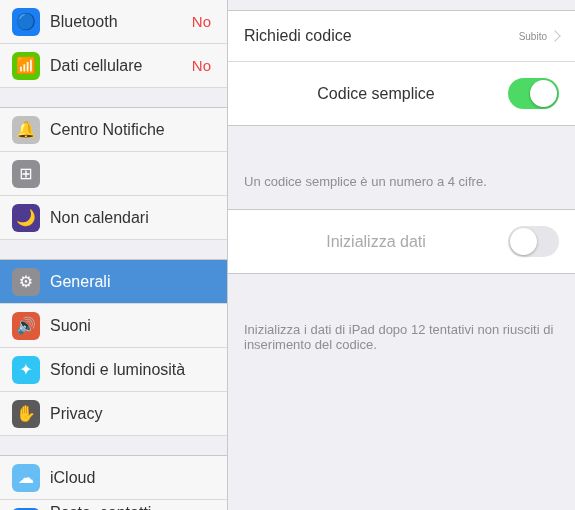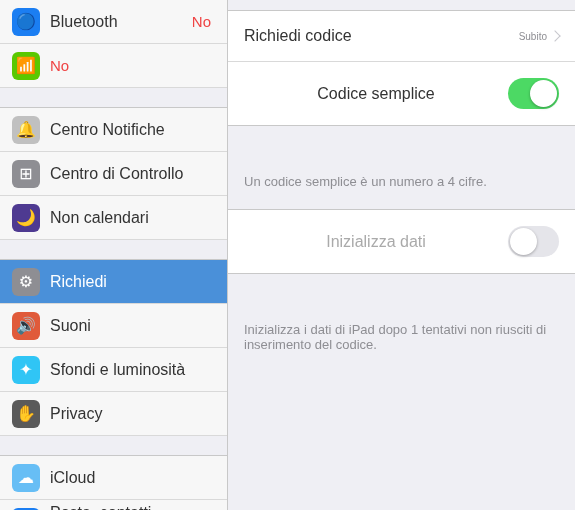--- a/index.html
+++ b/index.html
@@ -175,39 +175,39 @@
 
 <nav class="sidebar">
 
 <div class="sidebar-item">
       <div class="item-icon icon-bluetooth">🔵</div>
       <span class="item-label">Bluetooth</span>
       <span class="item-value">No</span>
     </div>
     <div class="sidebar-item">
       <div class="item-icon icon-cellular">📶</div>
+      <span class="item-label">Dati cellulare</span>
       <span class="item-value">No</span>
     </div>
     <div class="sidebar-separator"></div>
     <div class="sidebar-item">
       <div class="item-icon icon-notifiche">🔔</div>
       <span class="item-label">Centro Notifiche</span>
     </div>
     <div class="sidebar-item">
       <div class="item-icon icon-controllo">⊞</div>
-      <span class="item-label">Centro di Controllo</span>
     </div>
     <div class="sidebar-item">
       <div class="item-icon icon-disturbare">🌙</div>
       <span class="item-label">Non calendari</span>
     </div>
     <div class="sidebar-separator"></div>
     <div class="sidebar-item active">
       <div class="item-icon icon-generali">⚙</div>
-      <span class="item-label">Richiedi</span>
+      <span class="item-label">Generali</span>
     </div>
     <div class="sidebar-item">
       <div class="item-icon icon-suoni">🔊</div>
       <span class="item-label">Suoni</span>
     </div>
     <div class="sidebar-item">
       <div class="item-icon icon-sfondi">✦</div>
       <span class="item-label">Sfondi e luminosità</span>
     </div>
     <div class="sidebar-item">
@@ -242,14 +242,14 @@
     </div>
     <div class="row-note">Un codice semplice è un numero a 4 cifre.</div>
     <div class="content-section">
       <div class="content-row disabled">
         <span class="row-label">Inizializza dati</span>
         <div class="toggle off">
           <div class="toggle-knob"></div>
         </div>
       </div>
     </div>
-    <div class="row-note">Inizializza i dati di iPad dopo 1 tentativi non riusciti di inserimento del codice.</div>
+    <div class="row-note">Inizializza i dati di iPad dopo 12 tentativi non riusciti di inserimento del codice.</div>
   </div>
 
 </body></html>

